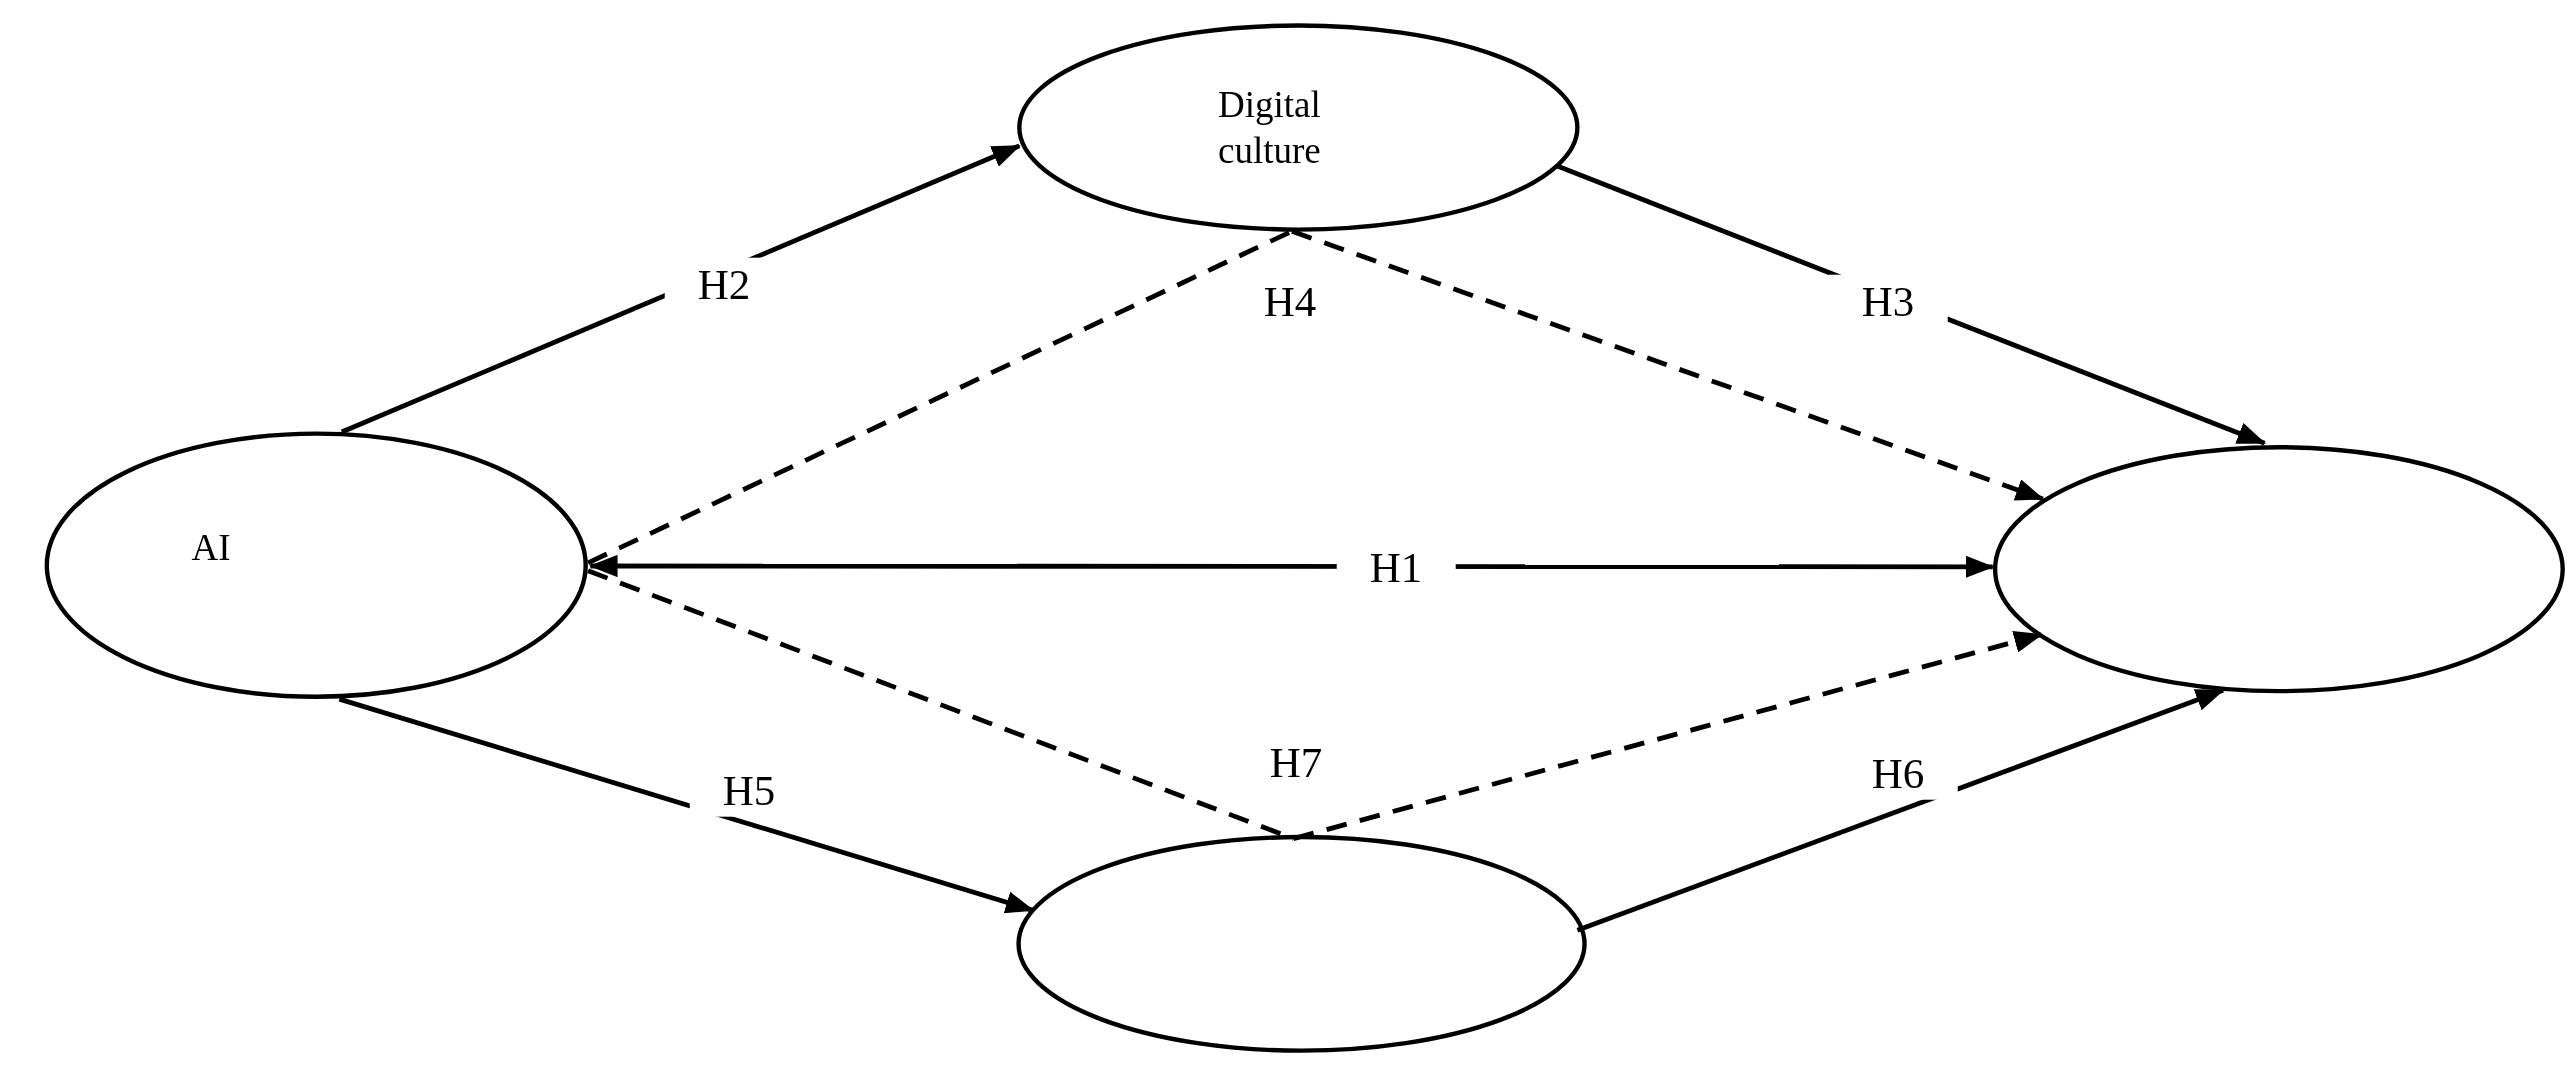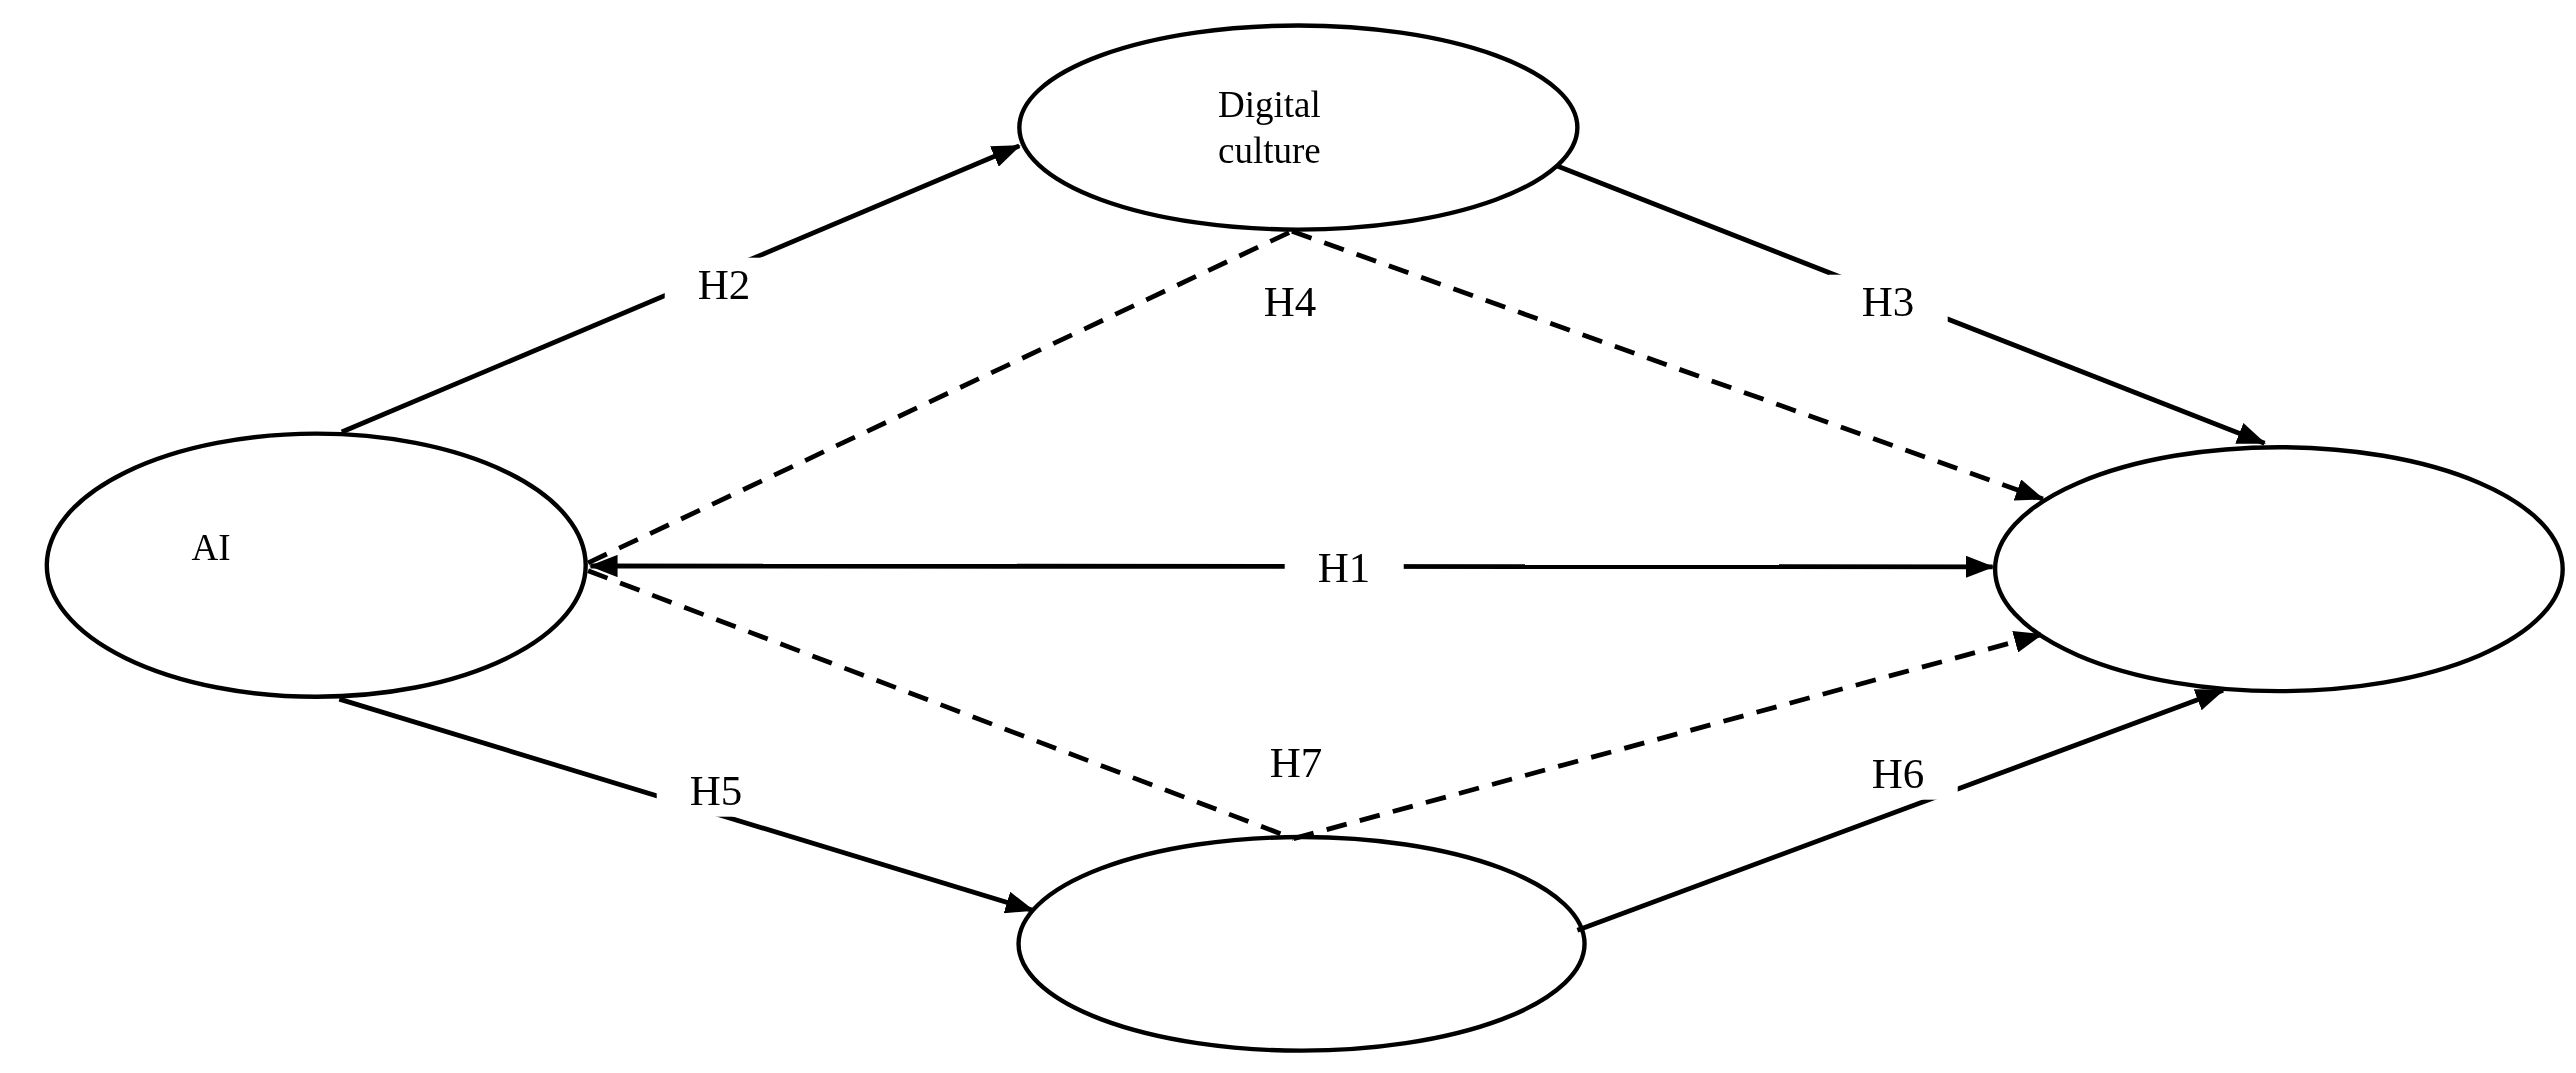--- a/index.html
+++ b/index.html
@@ -76,28 +76,28 @@
     <line x1="737" y1="716" x2="1622" y2="1052" stroke="#000000" stroke-width="6" stroke-dasharray="26 17"></line>
     <line x1="1622" y1="1052" x2="2560" y2="796" stroke="#000000" stroke-width="6" stroke-dasharray="26 17" marker-end="url(#arrow)"></line>
   </svg>
 
   <div class="node-label" style="left:311px; top:548px; width:239px;">AI</div>
 
   <div class="node-label" style="left:1298px; top:128px; width:160px;">Digital culture</div>
 
 
 
-  <div class="edge-label cuts-line" style="left:1344px; top:567px;">H1</div>
+  <div class="edge-label cuts-line" style="left:1396px; top:567px;">H1</div>
 
   <div class="edge-label cuts-line" style="left:724px; top:284px;">H2</div>
 
   <div class="edge-label cuts-line" style="left:1888px; top:301px;">H3</div>
 
   <div class="edge-label" style="left:1290px; top:301px;">H4</div>
 
-  <div class="edge-label cuts-line" style="left:716px; top:790px;">H5</div>
+  <div class="edge-label cuts-line" style="left:749px; top:790px;">H5</div>
 
   <div class="edge-label cuts-line" style="left:1898px; top:773px;">H6</div>
 
   <div class="edge-label" style="left:1296px; top:762px;">H7</div>
 
 </div>
 
 
 </body></html>

